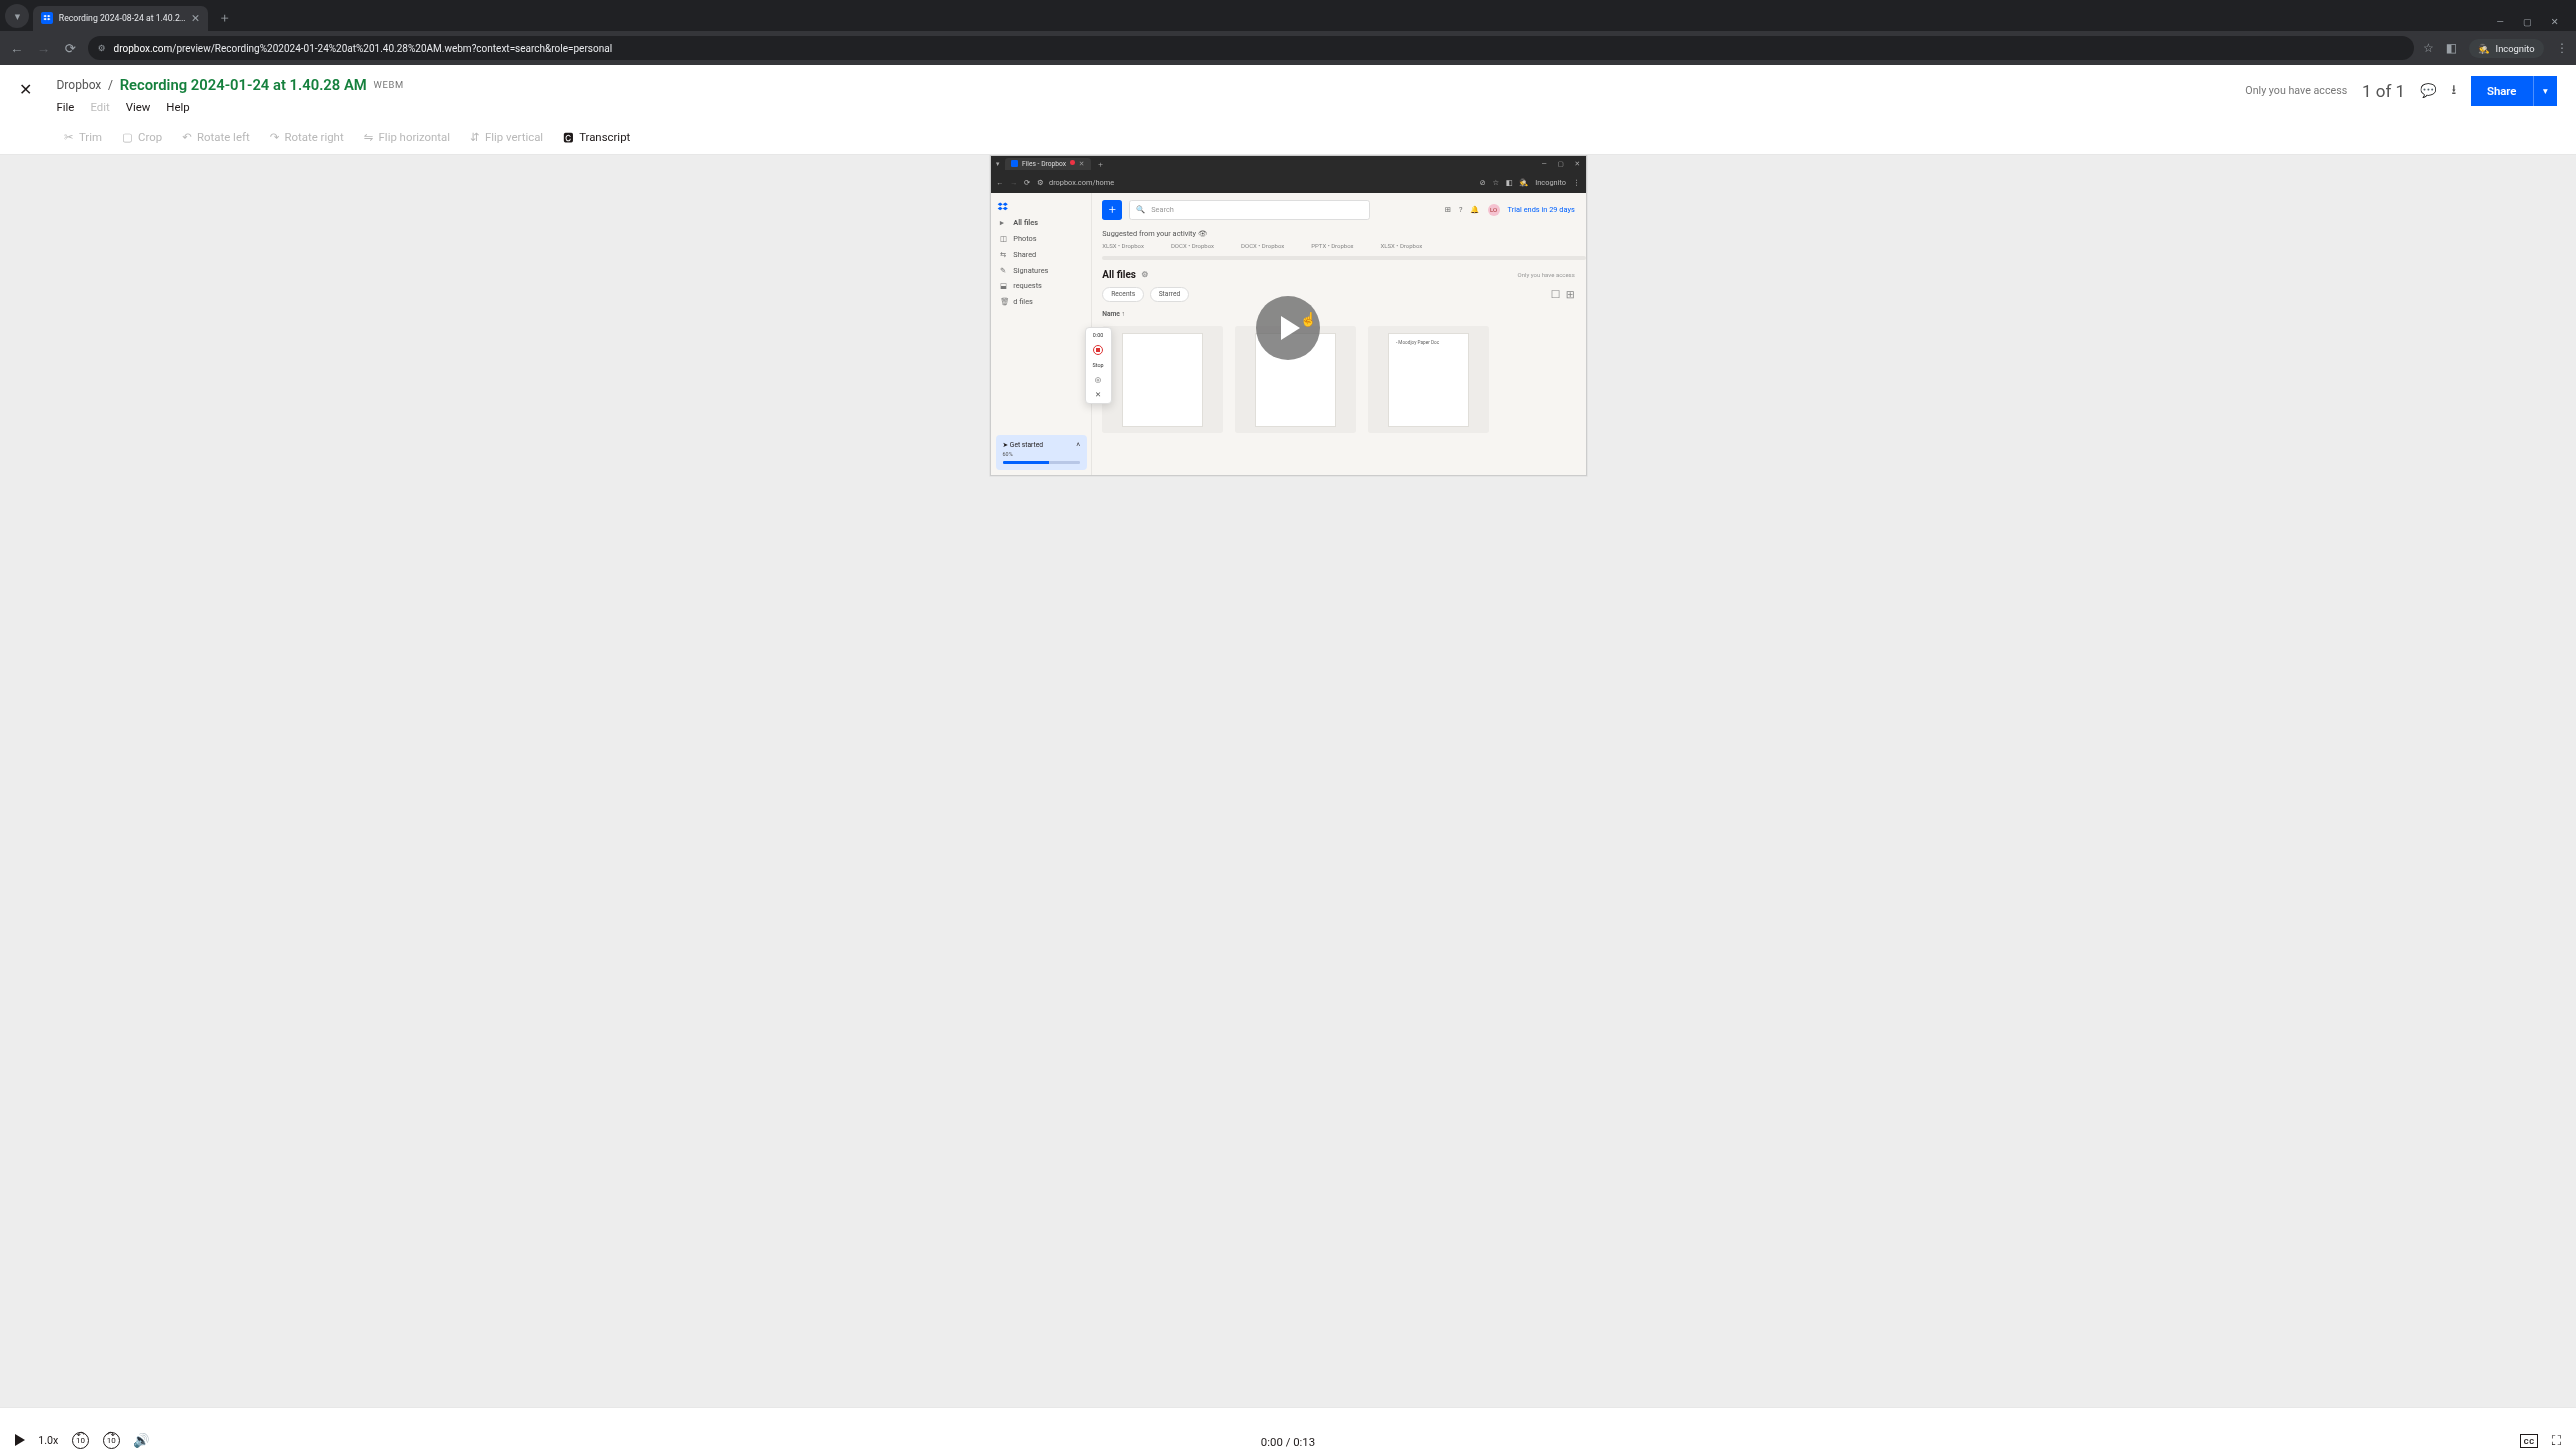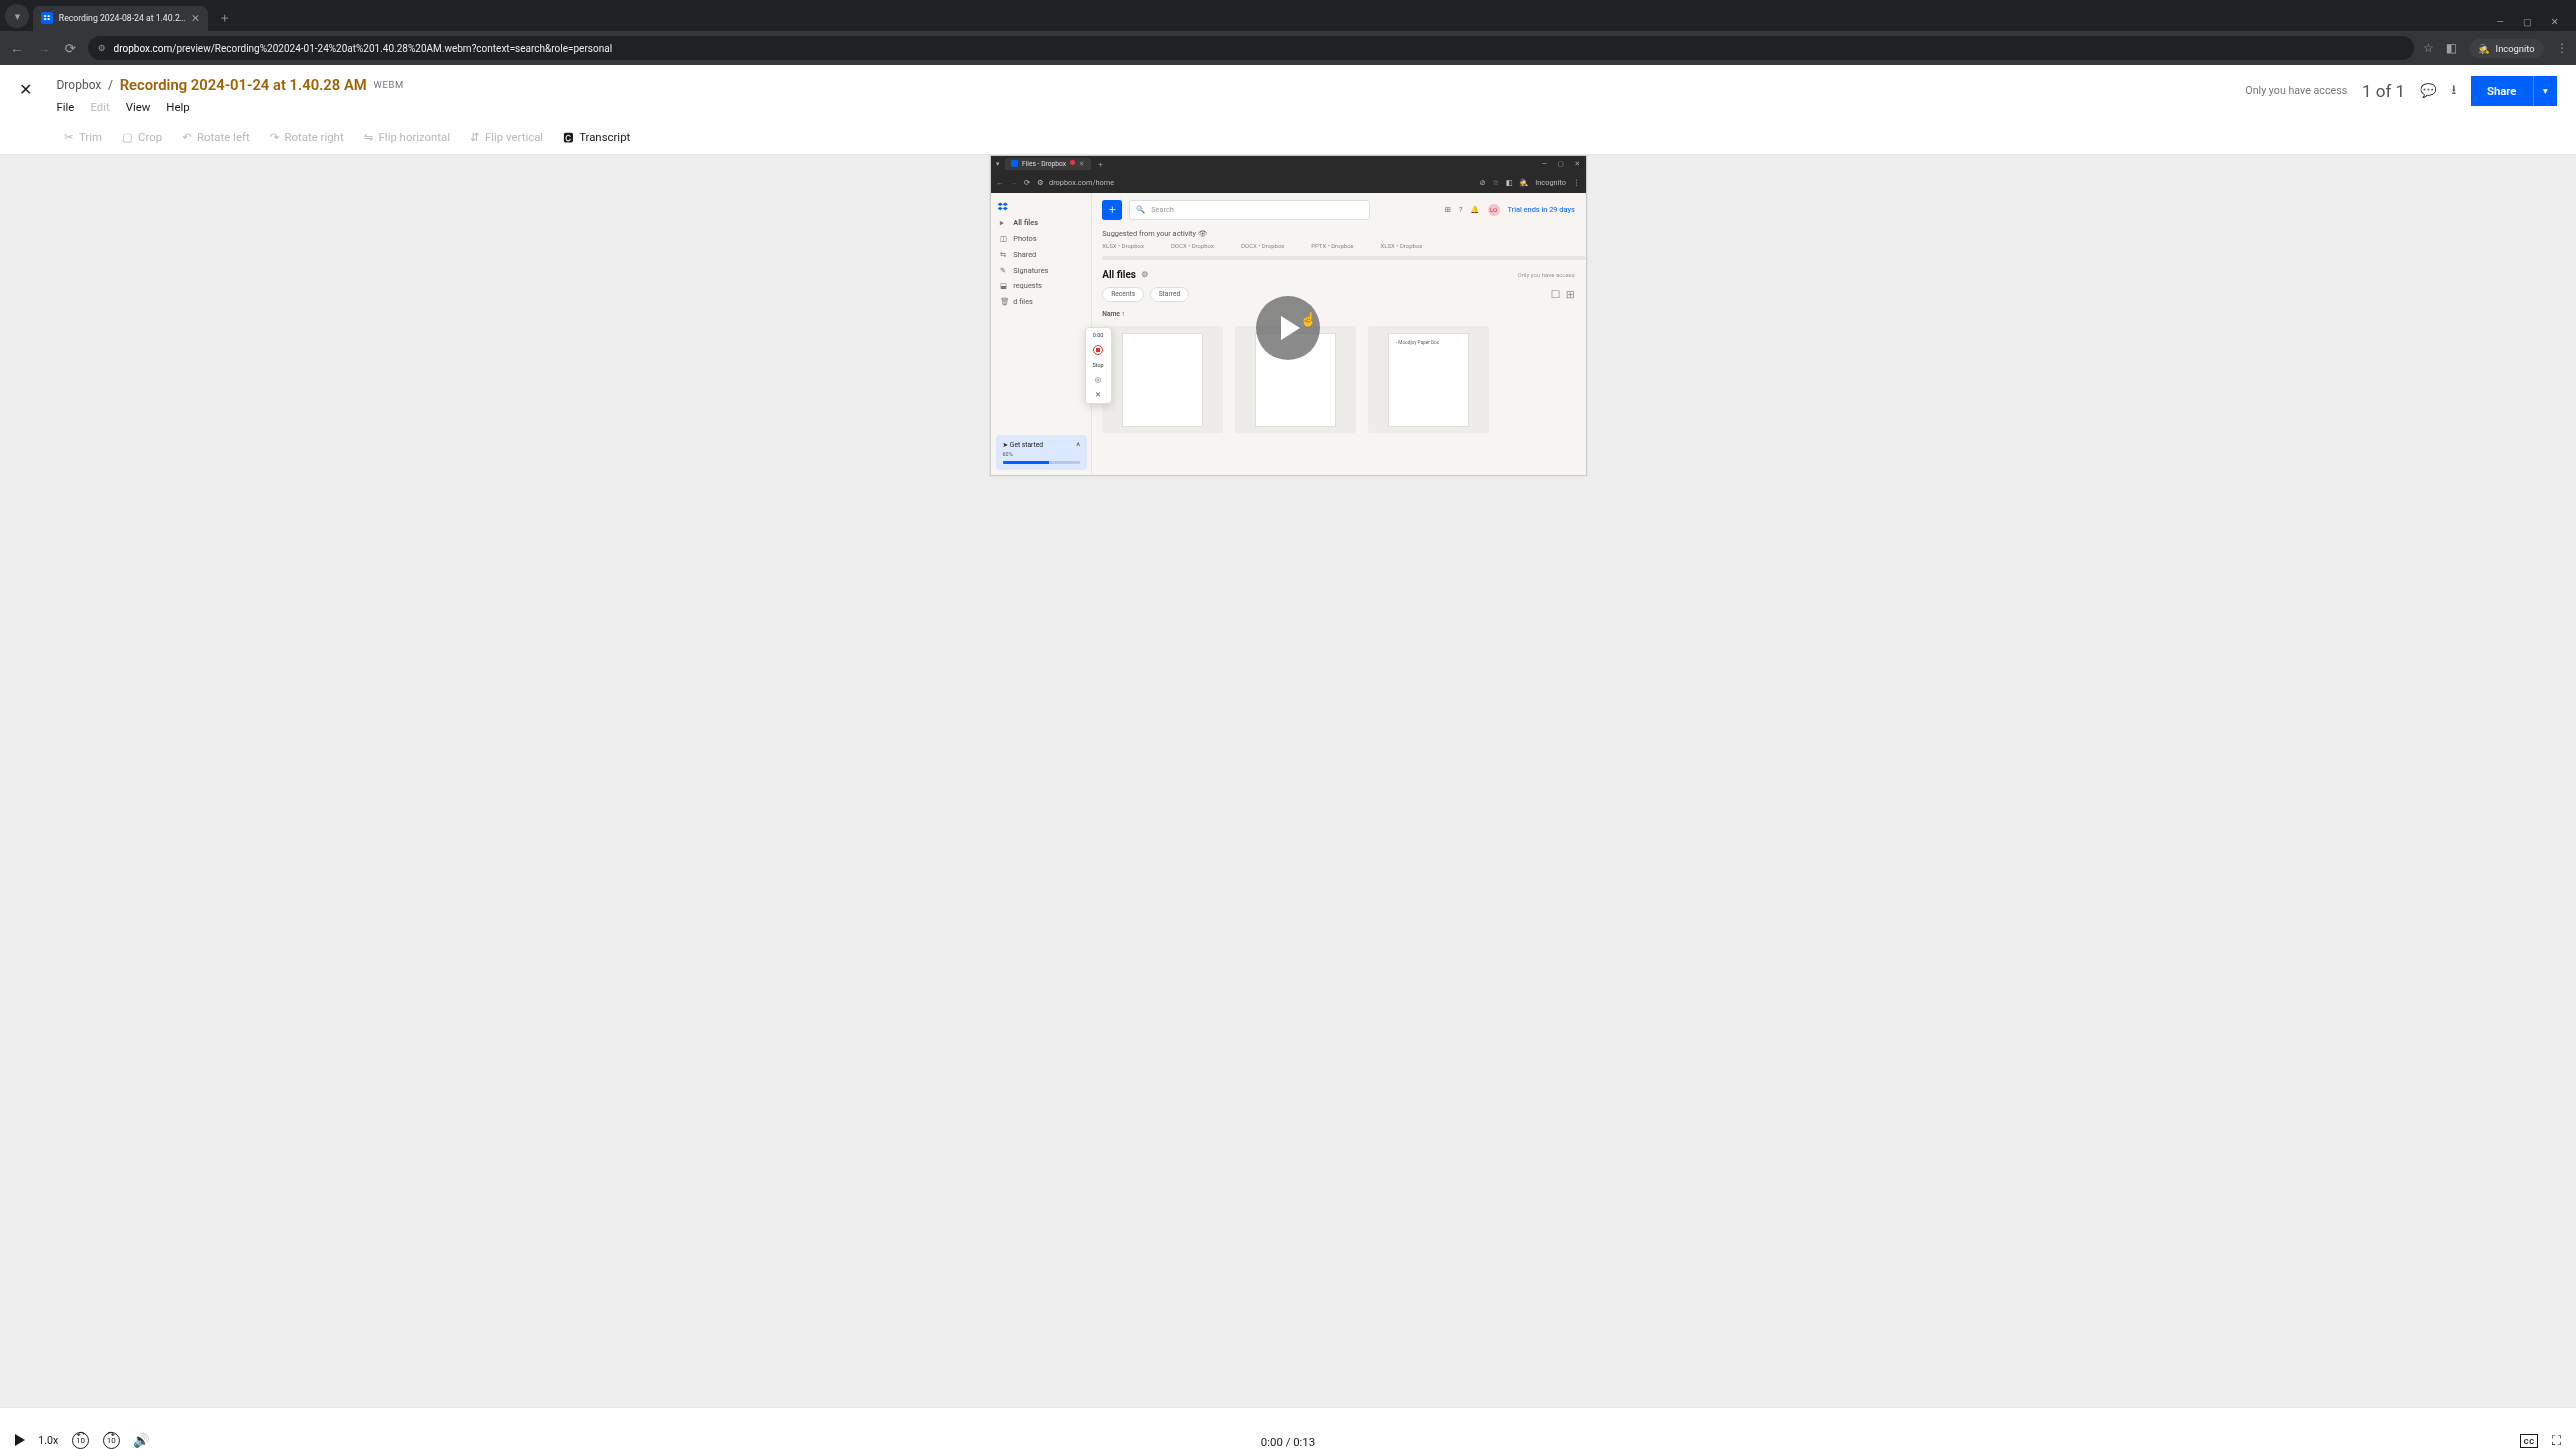--- a/index.html
+++ b/index.html
@@ -30,21 +30,21 @@
 
 
 .page { flex:1; background:#fff; display:flex; flex-direction:column; overflow:hidden; }
 
 .dbx-header { padding: 10.7px 19px 5.4px 19px; display:flex; flex-direction:column; gap:6.7px; border-bottom:0.7px solid transparent; }
 .dbx-header-row1 { display:flex; align-items:flex-start; gap:13.4px; }
 .close-preview { font-size:16px; color:#1e1919; cursor:pointer; padding-top:4px; margin-right:10.7px; }
 .crumbs-block { flex:1; }
 .breadcrumb { font-size:12px; color:#555; display:flex; align-items:center; gap:6.7px; }
 .breadcrumb .root { color:#555; }
-.breadcrumb .cur { font-weight:600; font-size:14.8px; color:#a16207; }
+.breadcrumb .cur { font-weight:600; font-size:14.8px; color:#15803d; }
 .breadcrumb .ext { font-size:9.4px; color:#777; letter-spacing:0.7px; }
 .menubar { display:flex; gap:16px; margin-top:6.7px; font-size:11.4px; color:#1e1919; }
 .menubar .disabled { color:#bdbdbd; }
 .menubar span { cursor:pointer; }
 
 .header-right { display:flex; align-items:center; gap:14.8px; color:#555; }
 .access-text { font-size:10.7px; color:#777; }
 .page-count { font-size:17px; color:#555; }
 .hdr-ic { font-size:13.4px; cursor:pointer; color:#555; }
 .share-wrap { display:flex; }

